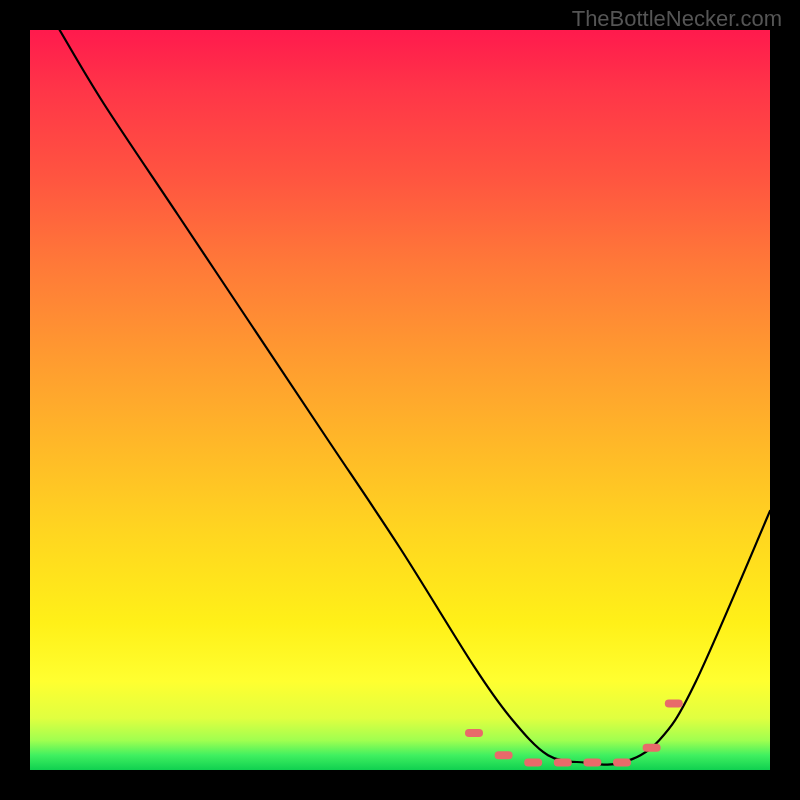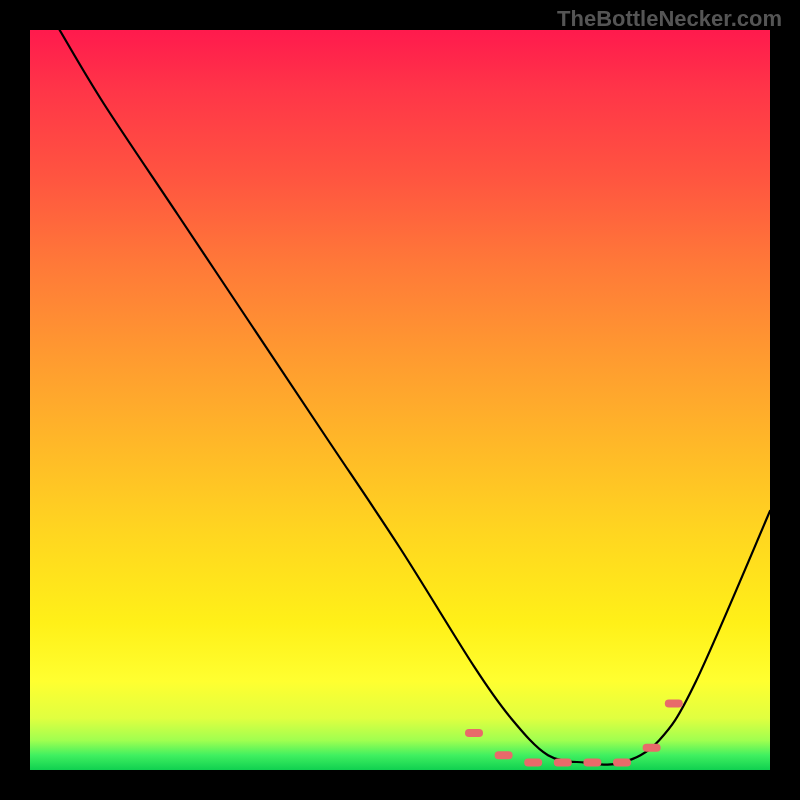--- a/index.html
+++ b/index.html
@@ -10,21 +10,21 @@
     background: #000;
     font-family: Arial, sans-serif;
     overflow: hidden;
   }
   .watermark {
     position: absolute;
     top: 6px;
     right: 18px;
     color: #555;
     font-size: 22px;
-    font-weight: 700;
+    font-weight: 400;
     z-index: 10;
   }
   .plot-area {
     position: absolute;
     left: 30px;
     top: 30px;
     width: 740px;
     height: 740px;
     overflow: hidden;
   }

